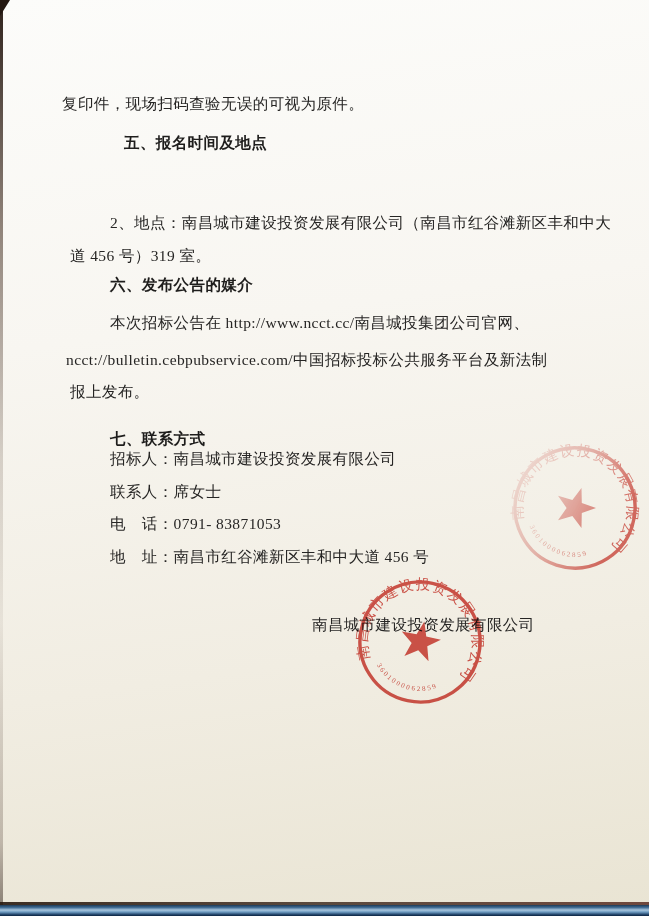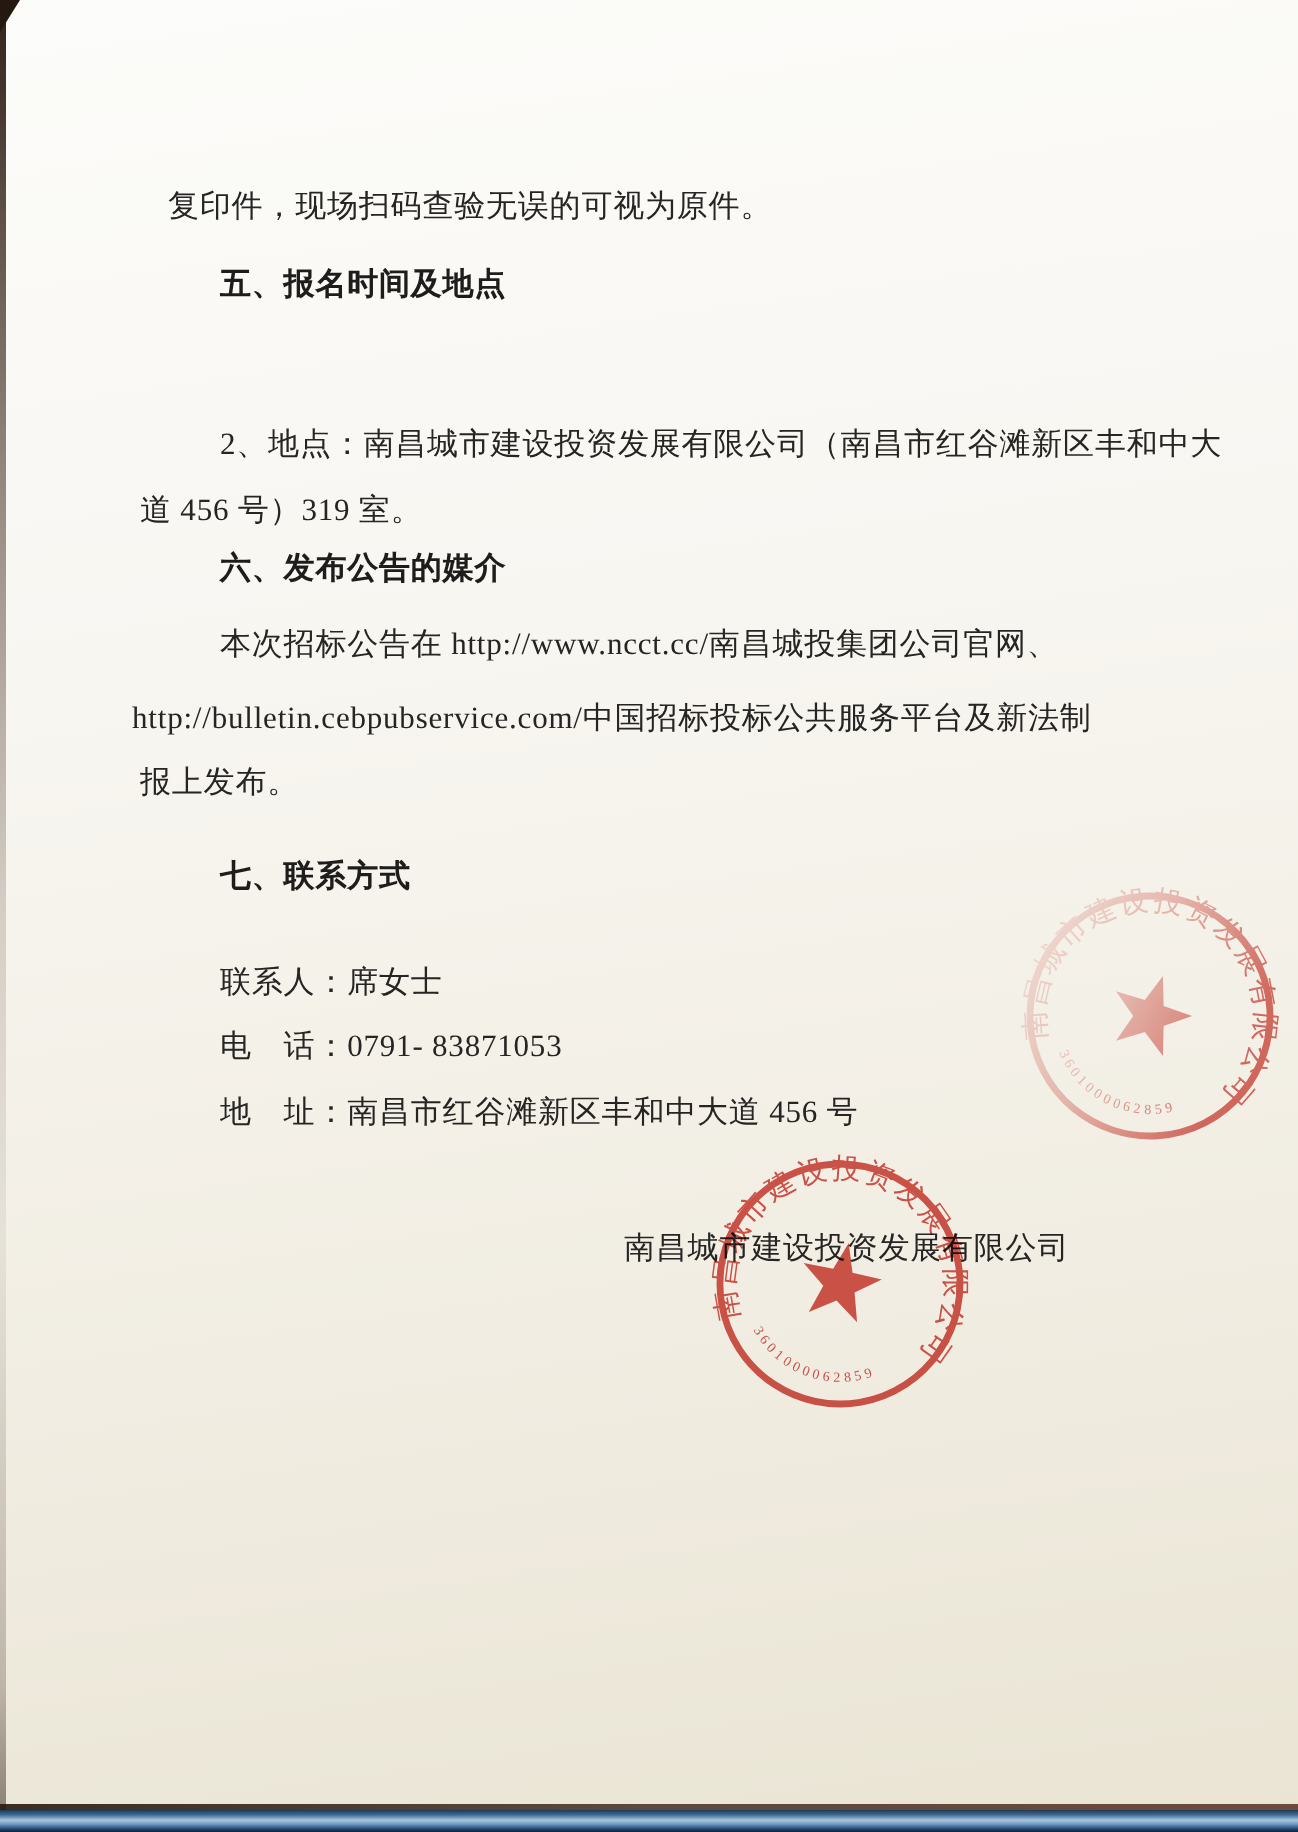--- a/index.html
+++ b/index.html
@@ -42,29 +42,30 @@
     -webkit-mask-image:linear-gradient(100deg,rgba(0,0,0,.12) 5%,rgba(0,0,0,.4) 40%,rgba(0,0,0,.95) 78%);
     mask-image:linear-gradient(100deg,rgba(0,0,0,.12) 5%,rgba(0,0,0,.4) 40%,rgba(0,0,0,.95) 78%);
   }
   .seal text{font-family:"Liberation Serif","DejaVu Serif",serif;}
 </style>
 </head>
 <body>
 
 <div class="page">
 
-  <div class="line" style="left:84px;top:95px">复印件，现场扫码查验无误的可视为原件。</div>
-  <div class="line heading" style="left:110px;top:134px">五、报名时间及地点</div>
+  <div class="line" style="left:62px;top:95px">复印件，现场扫码查验无误的可视为原件。</div>
+  <div class="line heading" style="left:124px;top:134px">五、报名时间及地点</div>
   <div class="line" style="left:110px;top:214px">2、地点：南昌城市建设投资发展有限公司（南昌市红谷滩新区丰和中大</div>
   <div class="line" style="left:70px;top:247px">道 456 号）319 室。</div>
   <div class="line heading" style="left:110px;top:276px">六、发布公告的媒介</div>
   <div class="line" style="left:110px;top:314px">本次招标公告在 http://www.ncct.cc/南昌城投集团公司官网、</div>
-  <div class="line" style="left:66px;top:351px">http://bulletin.cebpubservice.com/中国招标投标公共服务平台及新法制</div>
+  <div class="line" style="left:66px;top:351px">ncct://bulletin.cebpubservice.com/中国招标投标公共服务平台及新法制</div>
   <div class="line" style="left:70px;top:383px">报上发布。</div>
   <div class="line heading" style="left:110px;top:430px">七、联系方式</div>
+  <div class="line" style="left:110px;top:450px">招标人：南昌城市建设投资发展有限公司</div>
   <div class="line" style="left:110px;top:483px">联系人：席女士</div>
   <div class="line" style="left:110px;top:515px">电　话：0791- 83871053</div>
   <div class="line" style="left:110px;top:548px">地　址：南昌市红谷滩新区丰和中大道 456 号</div>
 
   <div class="line" style="left:312px;top:616px">南昌城市建设投资发展有限公司</div>
 
   <div class="seal seal-right">
     <svg viewBox="-75 -75 150 150">
       <defs>
         <path id="arcTextA" d="M -45.5,26.8 A 52.8,52.8 0 1 1 45.5,26.8"></path>

